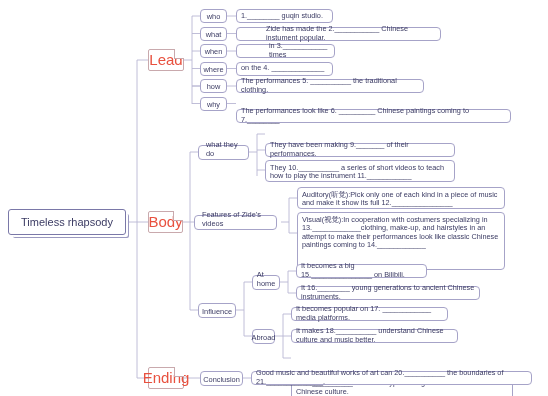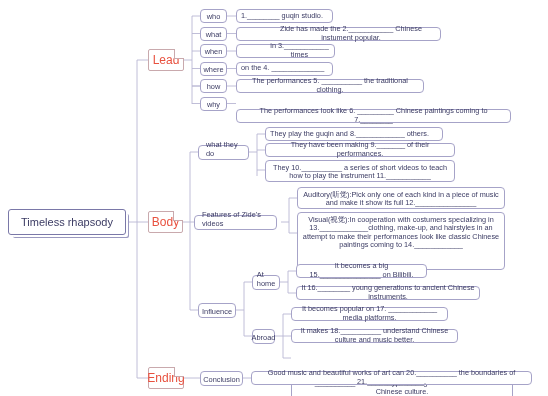--- a/index.html
+++ b/index.html
@@ -31,21 +31,21 @@
     border:1.3px solid #7a78a8;
     border-radius:3px;
     font-size:11px;
     display:flex;align-items:center;justify-content:center;
     box-shadow:3px 3px 0 -1px #ffffff, 4px 4px 0 -1px #9a98bf;
   }
   
   .main{
     border:1px solid #c9a9ad;
     color:#e8513f;
-    font-size:12px;
+    font-size:15px;
     display:flex;align-items:center;justify-content:center;
     border-radius:2px;
   }
   .main::after{
     content:"";
     position:absolute;right:-1px;top:-1px;
     width:9px;height:9px;
     background:#fff;
     border-left:1px solid #c9a9ad;
     border-bottom:1px solid #c9a9ad;
@@ -56,21 +56,21 @@
     border-radius:4px;
     font-size:7.4px;
     display:flex;align-items:flex-end;justify-content:center;
     padding:0 7px;
   }
   
   .leaf{
     border-radius:4px;
     font-size:7.3px;
     padding:2px 4px;
-    display:flex;align-items:center;text-align:center;
+    display:flex;align-items:center;
   }
   .leaf.multi{align-items:flex-start;padding-top:2.5px;}
   .leaf .t{display:block;}
 </style>
 </head>
 <body>
 
 <div id="canvas">
 
   <svg id="wires" viewBox="0 0 548 396">
@@ -184,23 +184,20 @@
   <div class="node leaf" style="left:236px;top:79px;width:188px;height:14px;">
     <span class="t">The performances 5. __________ the traditional clothing.</span>
   </div>
   <div class="node leaf" style="left:236px;top:96.5px;width:275px;height:14px;margin-top:12px;">
     <span class="t">The performances look like 6. _________ Chinese paintings coming to 7.________</span>
   </div>
 
   <div class="node pill" style="left:198px;top:144.5px;width:51px;height:15px;">
     <span>what they do</span>
   </div>
-  <div class="node leaf" style="left:265px;top:127px;width:178px;height:14px;">
-    <span class="t">They play the guqin and 8.____________ others.</span>
-  </div>
   <div class="node leaf" style="left:265px;top:143px;width:190px;height:14px;">
     <span class="t">They have been making 9._______ of their performances.</span>
   </div>
   <div class="node leaf multi" style="left:265px;top:160px;width:190px;height:22px;">
     <span class="t">They 10.__________ a series of short videos to teach how to play the instrument 11.___________</span>
   </div>
 
   <div class="node pill" style="left:194px;top:214.5px;width:83px;height:15px;">
     <span>Features of Zide's videos</span>
   </div>

